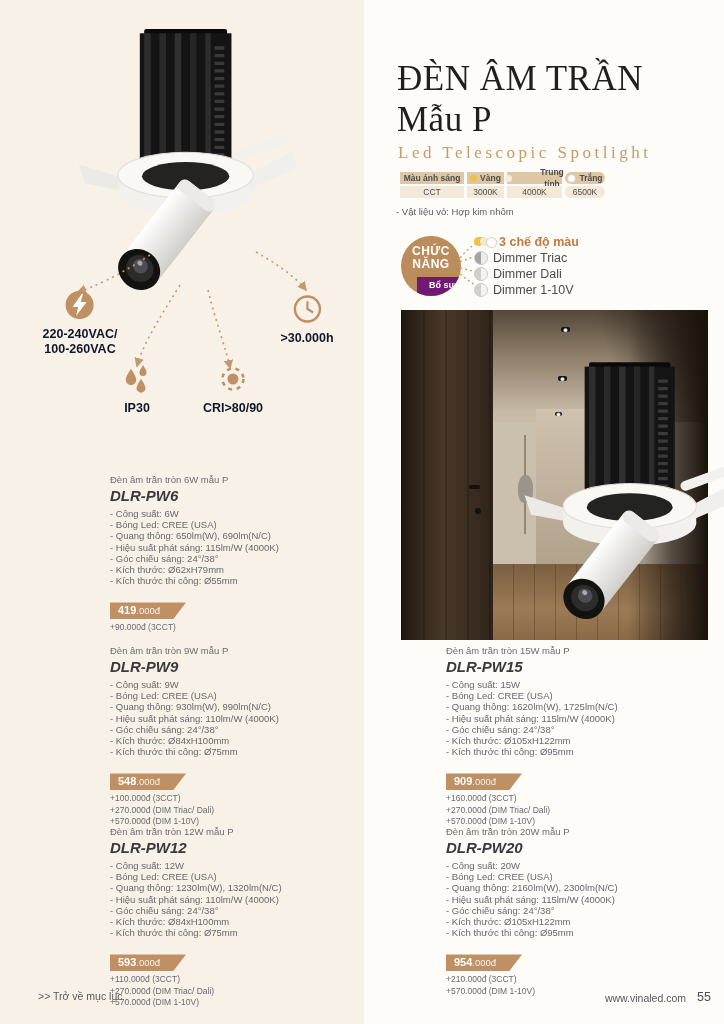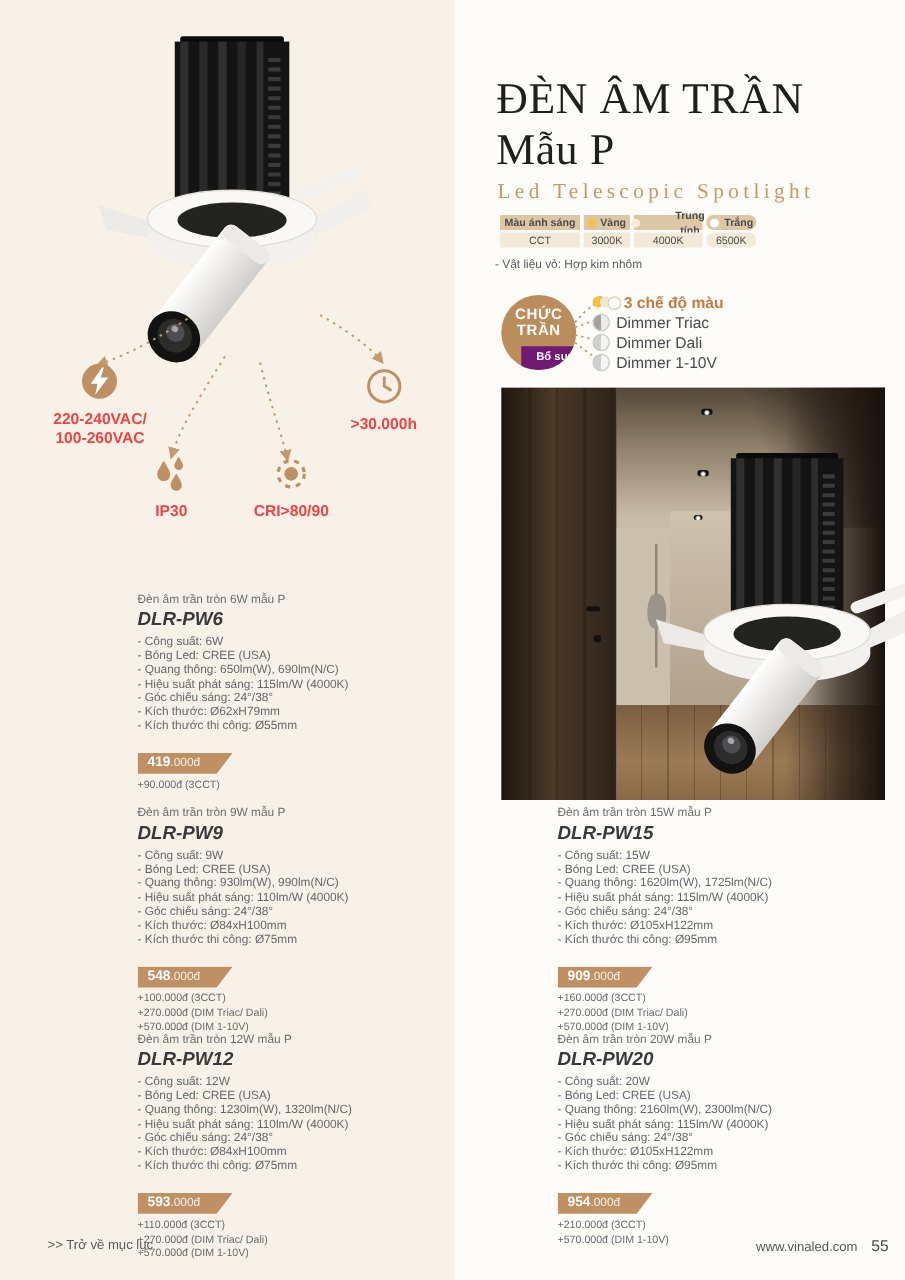--- a/index.html
+++ b/index.html
@@ -38,21 +38,21 @@
   .feat-row{display:flex;align-items:center;gap:5px;height:16px;font-size:12.5px;color:#4b4b4d;}
   .feat-row.hl .feat-label{color:#c07c42;font-weight:bold;}
   .cct-mini{display:flex;}
   .cct-mini i{width:9px;height:9px;border-radius:50%;margin-right:-3px;display:block;}
   .dim-icon{width:12px;height:12px;border-radius:50%;border:1px solid #c9c9c7;
       background:linear-gradient(90deg,#a3a3a1 50%,#ececea 50%);}
   .dim-icon.light{background:linear-gradient(90deg,#cfcfcd 50%,#f4f4f2 50%);}
 
   
   .spec-feature{position:absolute;text-align:center;transform:translateX(-50%);}
-  .spec-label{margin-top:3px;font-size:12.5px;font-weight:bold;color:#ef4444;line-height:15px;white-space:pre-line;}
+  .spec-label{margin-top:3px;font-size:12.5px;font-weight:bold;color:#0f172a;line-height:15px;white-space:pre-line;}
 
   
   .card{position:absolute;width:260px;}
   .card-title{font-size:9.5px;color:#6d6d6f;margin-bottom:2px;}
   .card-model{font-size:15px;font-weight:bold;color:#39393b;margin-bottom:4px;font-style:italic;}
   .card-specs{font-size:9.5px;color:#67676b;line-height:1.18;white-space:pre-line;}
   .price-banner{margin-top:16px;display:inline-block;background:#bf9063;color:#fff;
       font-size:9.5px;line-height:16px;padding:0 20px 0 8px;min-width:48px;
       clip-path:polygon(0 0,100% 0,calc(100% - 13px) 100%,0 100%);}
   .price-bold{font-weight:bold;font-size:11px;}
@@ -212,21 +212,21 @@
       <div class="cct-cell c4">
           <span>6500K</span>
         </div>
     </div>
   </div>
   <div class="material-note">- Vật liệu vỏ: Hợp kim nhôm</div>
 
   <div class="func-badge">
     <div class="fb-top">
       <div>CHỨC</div>
-      <div>TRẦN</div>
+      <div>NĂNG</div>
     </div>
     <div class="fb-bottom">Bổ sung</div>
   </div>
 
   <svg class="abs" style="left:458px;top:232px;" width="46" height="66">
     <g fill="none" stroke="#c49a6c" stroke-width="1.3" stroke-dasharray="2 3" marker-end="url(#ah)">
       <path d="M2,26 C12,14 20,9 28,7"></path>
       <path d="M2,30 C12,26 20,23 28,23"></path>
       <path d="M2,36 C12,38 20,41 28,42"></path>
       <path d="M2,42 C12,50 20,56 28,58"></path>

